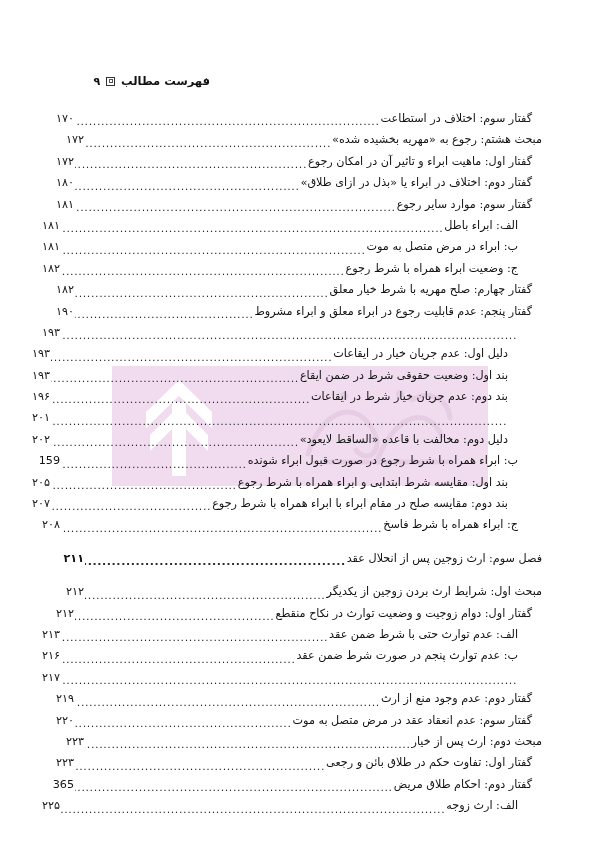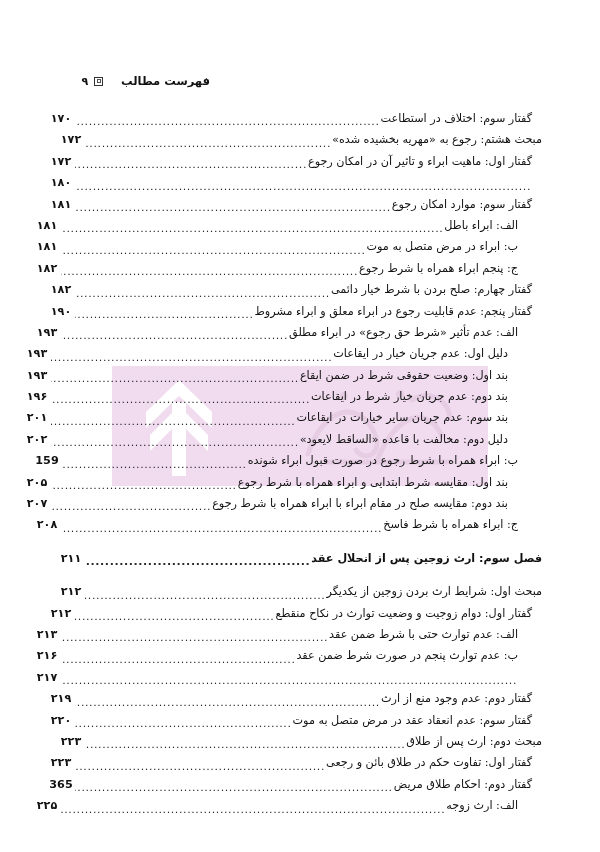--- a/index.html
+++ b/index.html
@@ -44,21 +44,20 @@
     gap: 6px;
     z-index: 3;
     direction: rtl;
   }
   .rh-title {
     font-size: 11.5px;
     font-weight: bold;
     letter-spacing: 0;
     color: #111;
     white-space: nowrap;
-    margin-left: 12px;
   }
   .rh-mark {
     display: inline-block;
     width: 9px;
     height: 9px;
     border: 1.2px solid #333;
     position: relative;
     box-sizing: border-box;
   }
   .rh-mark::after {
@@ -118,33 +117,32 @@
     letter-spacing: 0.6px;
     color: #2a2a2a;
     display: block;
     white-space: nowrap;
     line-height: 11px;
   }
   .toc-page {
     flex: 0 0 auto;
     color: #121212;
     font-size: 11.2px;
-    text-align: center;
+    text-align: right;
     min-width: 26px;
-    font-weight: bold;
   }
 
   
   .lvl-0 { padding-right: 0px; }
   .lvl-1 { padding-right: 10px; }
   .lvl-2 { padding-right: 24px; }
   .lvl-3 { padding-right: 34px; }
 
   .bold { font-weight: bold; }
-  .bold .toc-label { font-weight: bold; letter-spacing: 0; text-align: center; }
+  .bold .toc-label { font-weight: normal; letter-spacing: 0; text-align: center; }
 </style>
 </head>
 <body>
 
 <div id="page">
 
   <div id="watermark">
     <svg viewBox="0 0 376 120" xmlns="http://www.w3.org/2000/svg" aria-hidden="true">
       <rect x="0" y="0" width="376" height="120" fill="#f1dcef"></rect>
 
@@ -185,75 +183,74 @@
         <span class="toc-label">مبحث هشتم: رجوع به «مهریه بخشیده شده»</span>
         <span class="toc-dots"></span>
         <span class="toc-page">۱۷۲</span>
       </div>
       <div class="toc-row lvl-1">
         <span class="toc-label">گفتار اول: ماهیت ابراء و تاثیر آن در امکان رجوع</span>
         <span class="toc-dots"></span>
         <span class="toc-page">۱۷۲</span>
       </div>
       <div class="toc-row lvl-1">
+        <span class="toc-label">گفتار دوم: اختلاف در ابراء یا «بذل در ازای طلاق»</span>
         <span class="toc-dots"></span>
         <span class="toc-page">۱۸۰</span>
       </div>
       <div class="toc-row lvl-1">
-        <span class="toc-label">گفتار سوم: موارد امکان رجوع</span>
+        <span class="toc-label">گفتار سوم: موارد سایر رجوع</span>
         <span class="toc-dots"></span>
         <span class="toc-page">۱۸۱</span>
       </div>
       <div class="toc-row lvl-2">
         <span class="toc-label">الف: ابراء باطل</span>
         <span class="toc-dots"></span>
         <span class="toc-page">۱۸۱</span>
       </div>
       <div class="toc-row lvl-2">
         <span class="toc-label">ب: ابراء در مرض متصل به موت</span>
         <span class="toc-dots"></span>
         <span class="toc-page">۱۸۱</span>
       </div>
       <div class="toc-row lvl-2">
-        <span class="toc-label">ج: پنجم ابراء همراه با شرط رجوع</span>
+        <span class="toc-label">ج: وضعیت ابراء همراه با شرط رجوع</span>
         <span class="toc-dots"></span>
         <span class="toc-page">۱۸۲</span>
       </div>
       <div class="toc-row lvl-1">
-        <span class="toc-label">گفتار چهارم: صلح بردن با شرط خیار دائمی</span>
+        <span class="toc-label">گفتار چهارم: صلح مهریه با شرط خیار معلق</span>
         <span class="toc-dots"></span>
         <span class="toc-page">۱۸۲</span>
       </div>
       <div class="toc-row lvl-1">
         <span class="toc-label">گفتار پنجم: عدم قابلیت رجوع در ابراء معلق و ابراء مشروط</span>
         <span class="toc-dots"></span>
         <span class="toc-page">۱۹۰</span>
       </div>
       <div class="toc-row lvl-2">
-        <span class="toc-label">الف: عدم تأثیر «شرط حق رجوع» در ابراء مطلق</span>
         <span class="toc-dots"></span>
         <span class="toc-page">۱۹۳</span>
       </div>
       <div class="toc-row lvl-3">
         <span class="toc-label">دلیل اول: عدم جریان خیار در ایقاعات</span>
         <span class="toc-dots"></span>
         <span class="toc-page">۱۹۳</span>
       </div>
       <div class="toc-row lvl-3">
         <span class="toc-label">بند اول: وضعیت حقوقی شرط در ضمن ایقاع</span>
         <span class="toc-dots"></span>
         <span class="toc-page">۱۹۳</span>
       </div>
       <div class="toc-row lvl-3">
         <span class="toc-label">بند دوم: عدم جریان خیار شرط در ایقاعات</span>
         <span class="toc-dots"></span>
         <span class="toc-page">۱۹۶</span>
       </div>
       <div class="toc-row lvl-3">
-        <span class="toc-label">بند سوم: عدم جریان سایر خیارات در ایقاعات</span>
         <span class="toc-dots"></span>
         <span class="toc-page">۲۰۱</span>
       </div>
       <div class="toc-row lvl-3">
         <span class="toc-label">دلیل دوم: مخالفت با قاعده «الساقط لایعود»</span>
         <span class="toc-dots"></span>
         <span class="toc-page">۲۰۲</span>
       </div>
       <div class="toc-row lvl-2">
         <span class="toc-label">ب: ابراء همراه با شرط رجوع در صورت قبول ابراء شونده</span>
@@ -308,21 +305,21 @@
         <span class="toc-label">گفتار دوم: عدم وجود منع از ارث</span>
         <span class="toc-dots"></span>
         <span class="toc-page">۲۱۹</span>
       </div>
       <div class="toc-row lvl-1">
         <span class="toc-label">گفتار سوم: عدم انعقاد عقد در مرض متصل به موت</span>
         <span class="toc-dots"></span>
         <span class="toc-page">۲۲۰</span>
       </div>
       <div class="toc-row lvl-0">
-        <span class="toc-label">مبحث دوم: ارث پس از طلاق</span>
+        <span class="toc-label">مبحث دوم: ارث پس از خیار</span>
         <span class="toc-dots"></span>
         <span class="toc-page">۲۲۳</span>
       </div>
       <div class="toc-row lvl-1">
         <span class="toc-label">گفتار اول: تفاوت حکم در طلاق بائن و رجعی</span>
         <span class="toc-dots"></span>
         <span class="toc-page">۲۲۳</span>
       </div>
       <div class="toc-row lvl-1">
         <span class="toc-label">گفتار دوم: احکام طلاق مریض</span>

